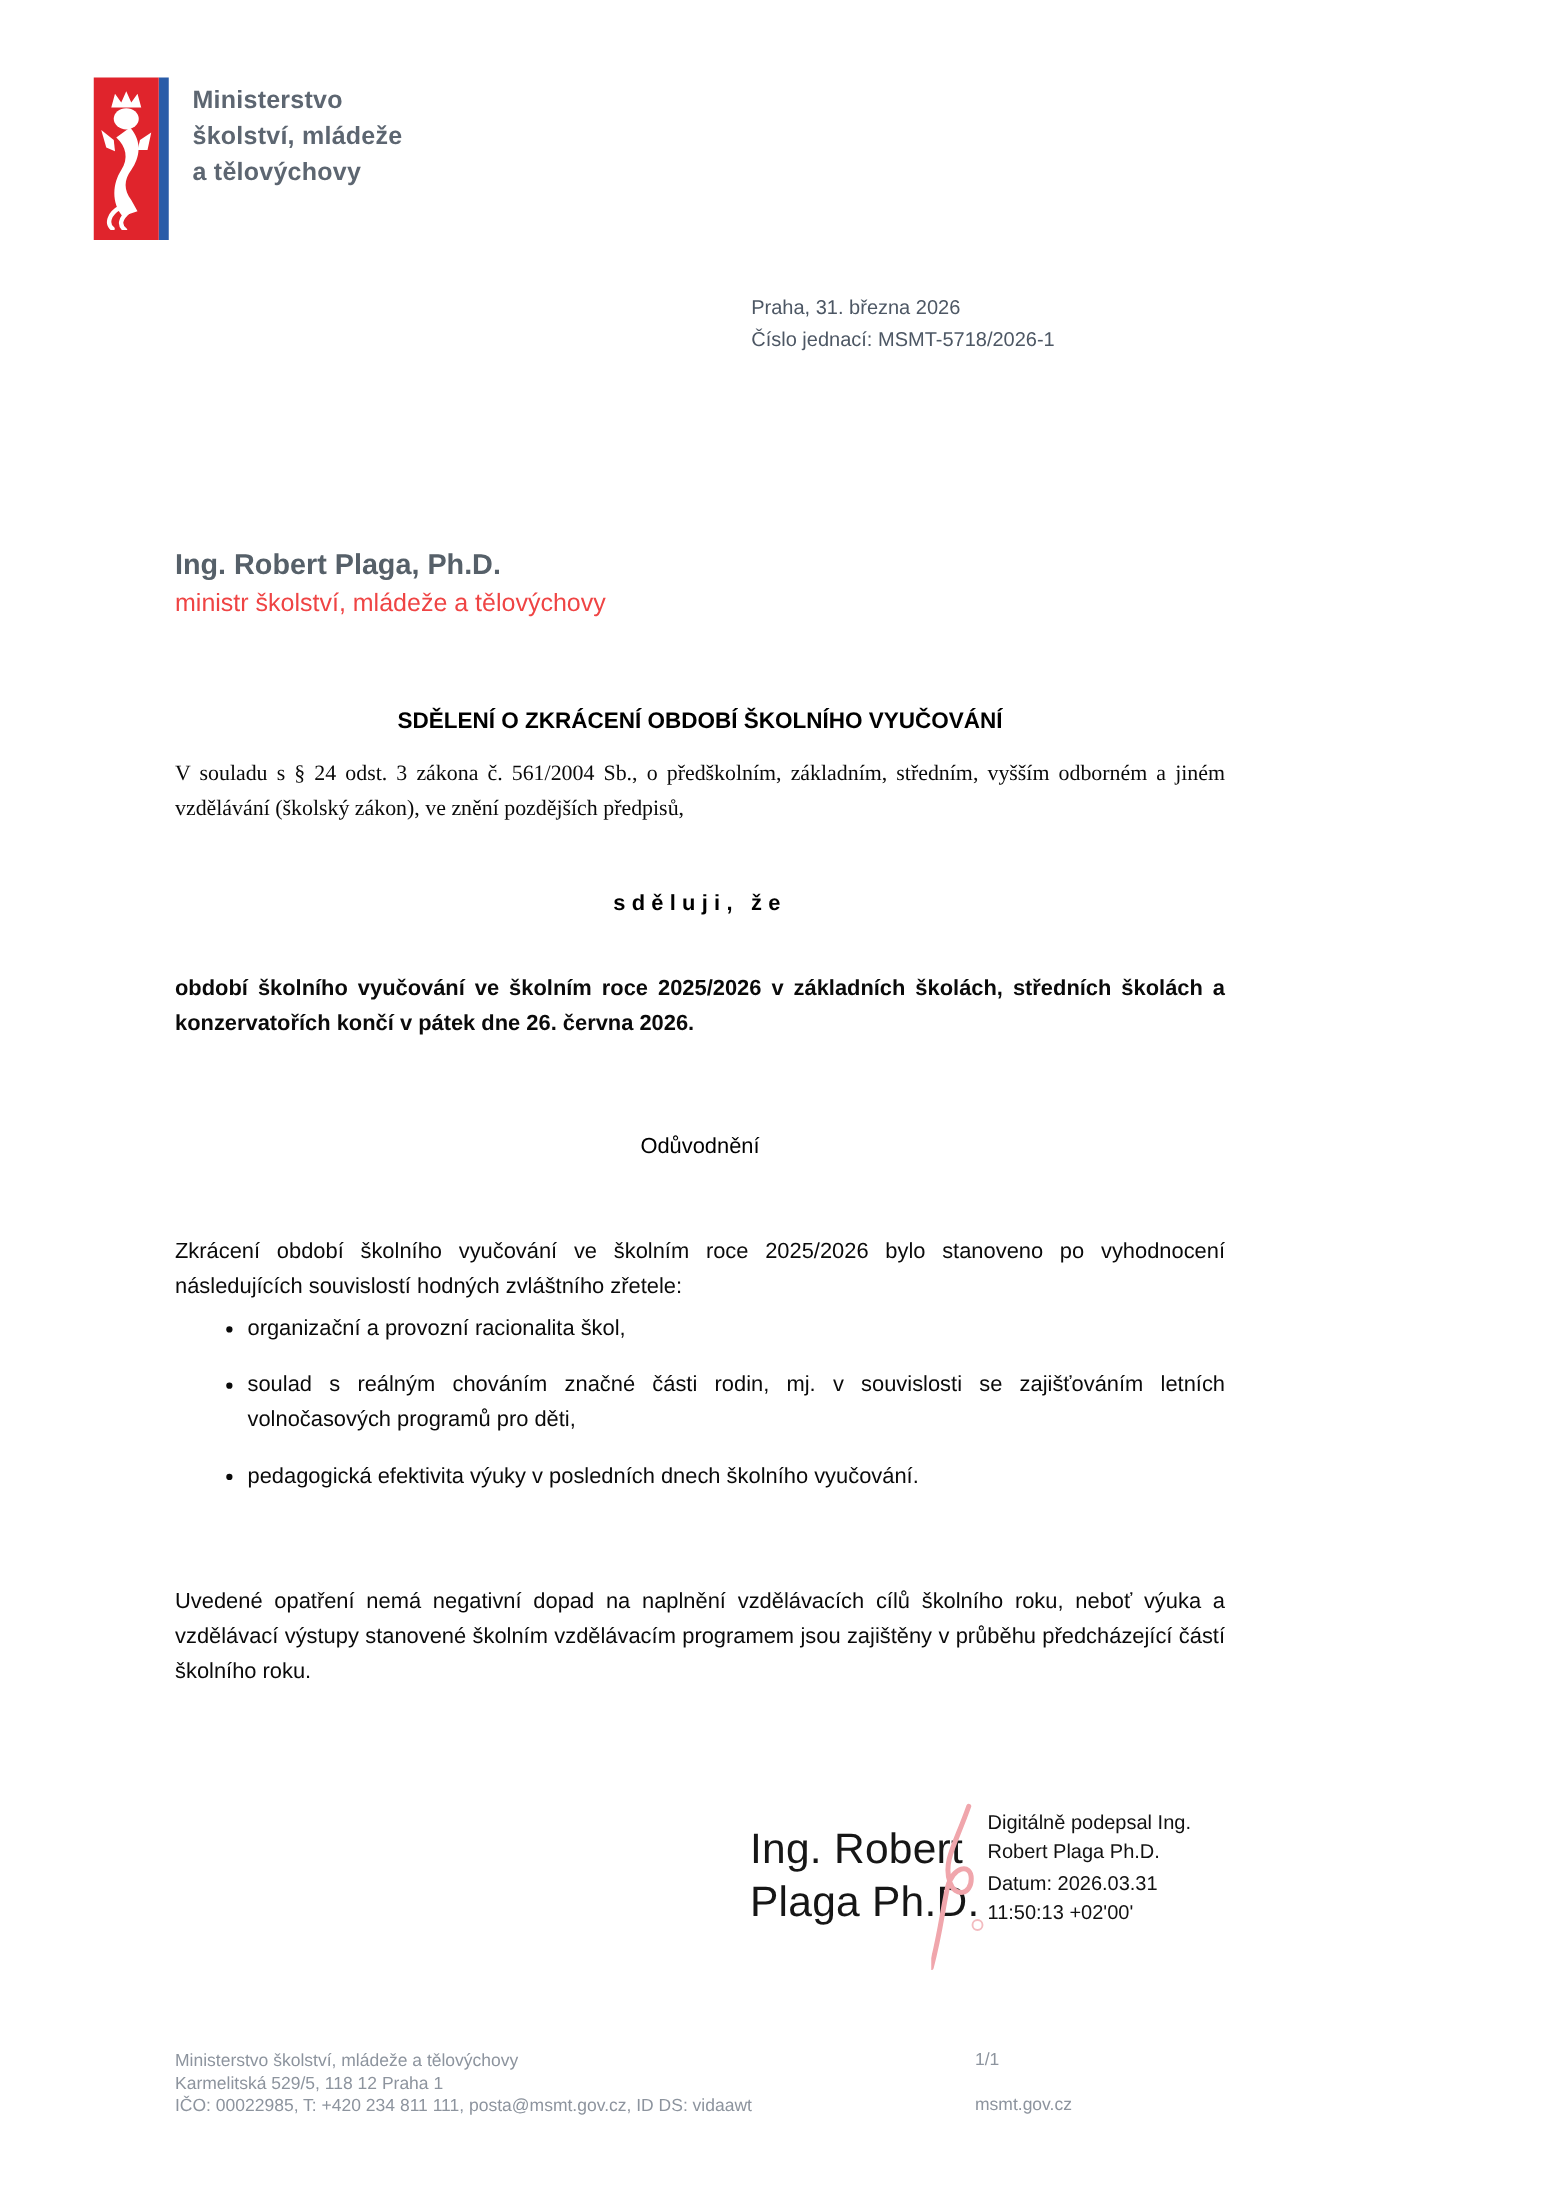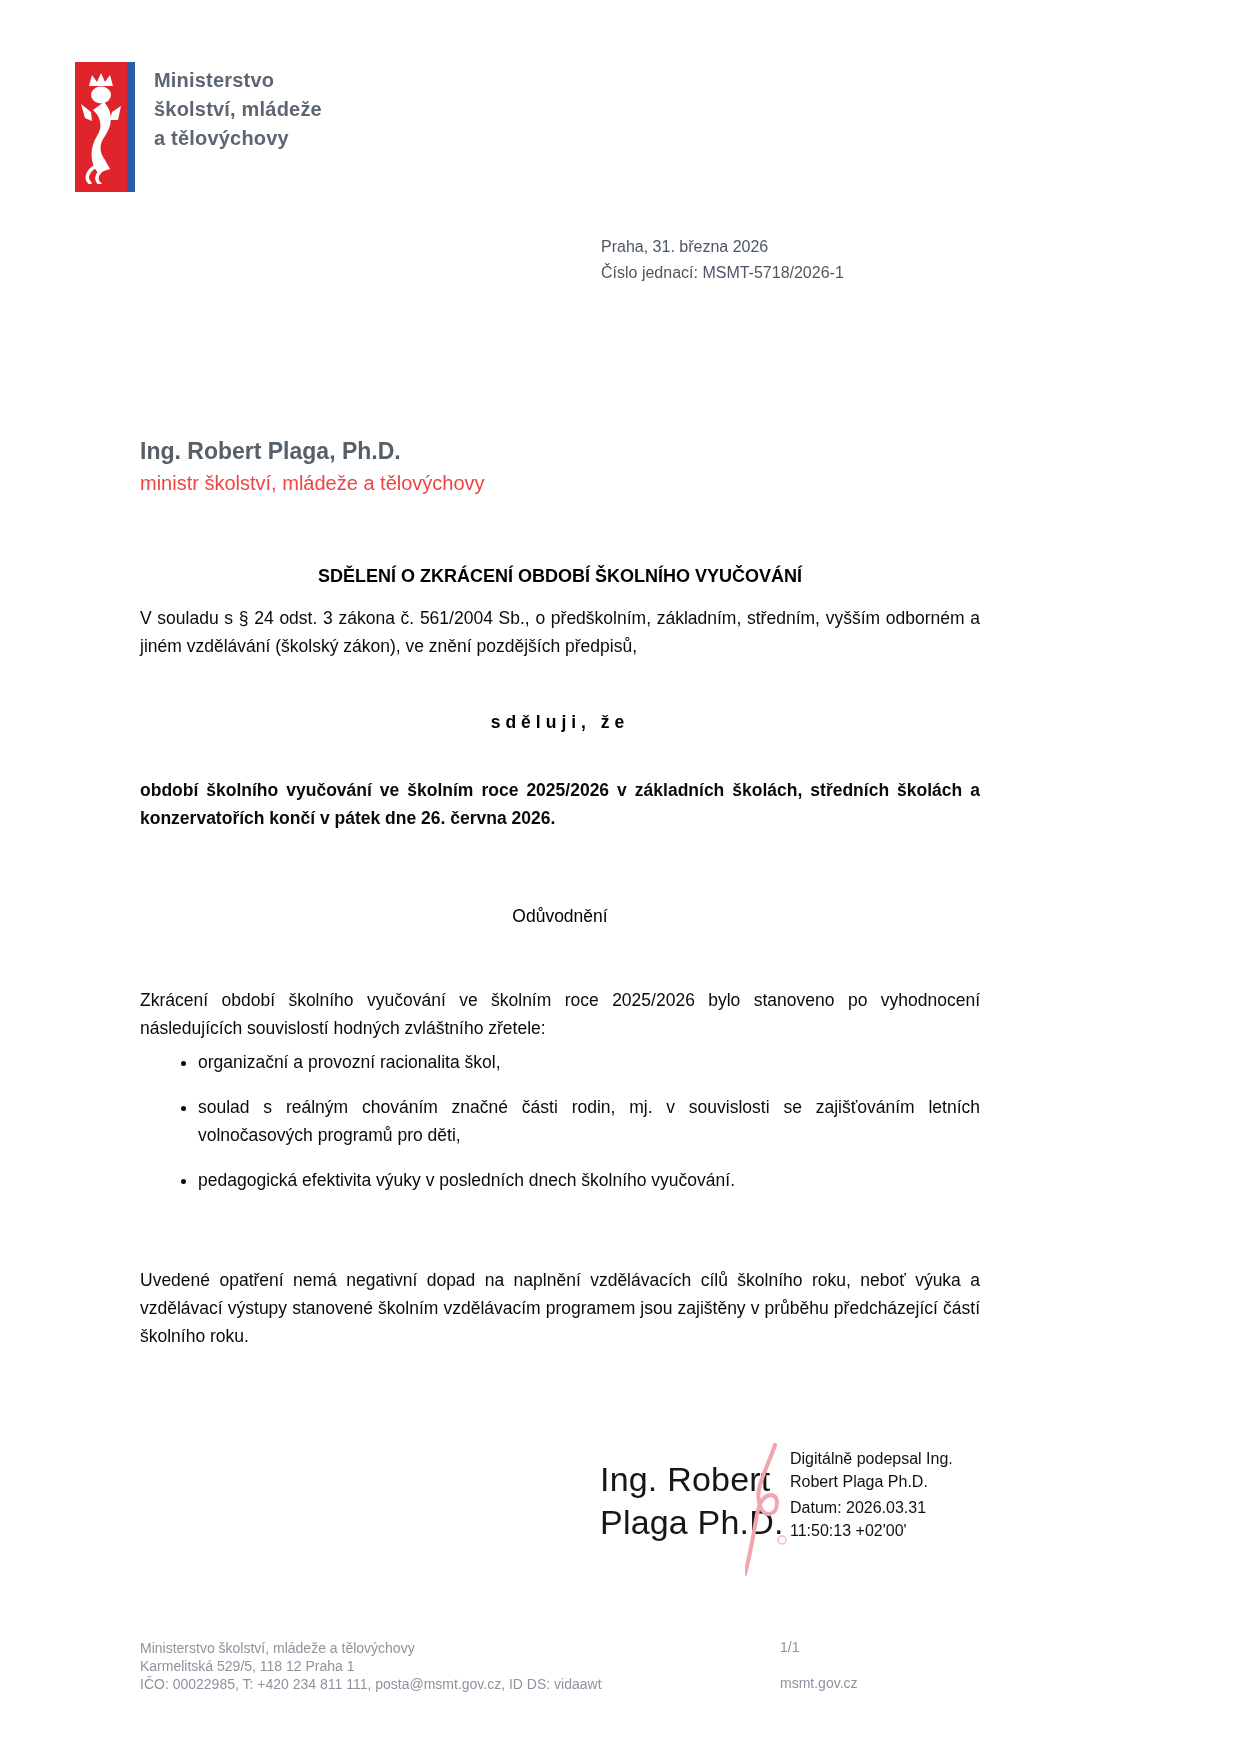--- a/index.html
+++ b/index.html
@@ -23,21 +23,21 @@
   .date-block { left:588px; top:234px; font-size:16px; line-height:26px; color:#4d5764;margin-left:13px; }
 
   
   .minister-name { left:140px; top:438px; font-size:23px; font-weight:bold; color:#566069; }
   .minister-role { left:140px; top:472px; font-size:20px; color:#ef4444; }
 
   
   .content { left:140px; width:840px; }
   .doc-title { top:566px; text-align:center; font-size:18px; font-weight:bold; color:#000; }
   .para { font-size:17.5px; line-height:28px; text-align:justify; color:#0a0a0a; }
-  .p-intro   { top:604px; }
+  .p-intro   { top:604px;font-family:Liberation Serif, serif; }
   .announce  { top:712px; text-align:center; font-size:17.5px; font-weight:bold; letter-spacing:5px; }
   .p-statement { top:776px; font-weight:bold; }
   .h-justif  { top:906px; text-align:center; font-size:17.5px; font-weight:normal; }
   .p-justif  { top:986px; }
   .bullets   { top:1048px; margin:0; padding:0 0 0 58px; width:782px; list-style:disc outside; }
   .bullets li { font-size:17.5px; line-height:28px; text-align:justify; color:#0a0a0a; margin:0 0 17px 0; }
   .p-closing { top:1266px; }
 
   
   .sig-name {

